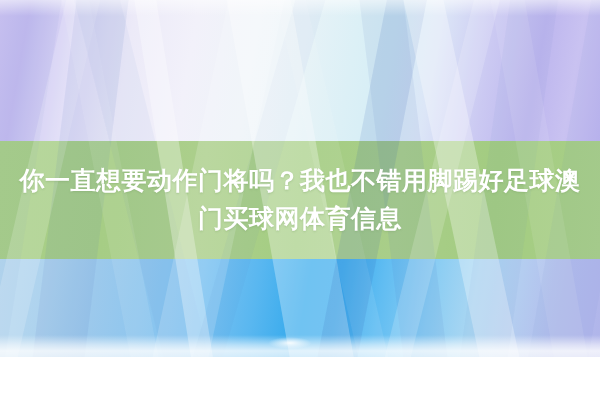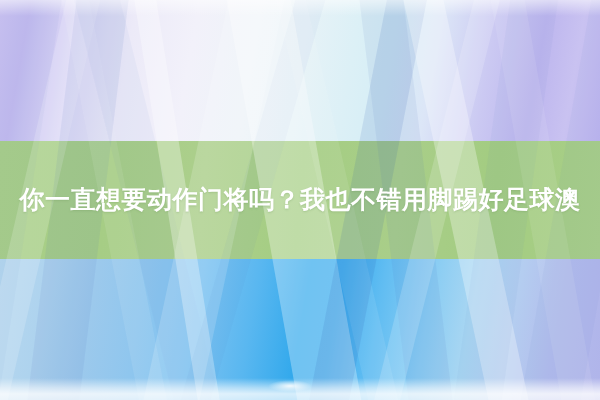--- a/index.html
+++ b/index.html
@@ -3,21 +3,21 @@
 <meta charset="utf-8">
 <style>
   html, body {
     margin: 0;
     padding: 0;
     background: #ffffff;
   }
   #banner {
     position: relative;
     width: 600px;
-    height: 400px;
+    height: 357px;
     overflow: hidden;
     font-family: "DejaVu Sans", "Liberation Sans", sans-serif;
     background: #eef2fb;
   }
 
   
   .zone {
     position: absolute;
     left: 0;
     width: 600px;
@@ -179,15 +179,16 @@
     <div class="band lt3" style="left:526px;width:34px;transform:skewX(10deg);"></div>
     <div class="band dk2" style="left:556px;width:60px;transform:skewX(-10deg);"></div>
   </div>
 
   <div class="top-haze"></div>
   <div class="bottom-haze"></div>
   <div class="bottom-sparkle"></div>
 
   <div class="title-wrap">
     <div class="title-line">你一直想要动作门将吗？我也不错用脚踢好足球澳</div>
+    <div class="title-line">门买球网体育信息</div>
   </div>
 
 </div>
 
 </body></html>

